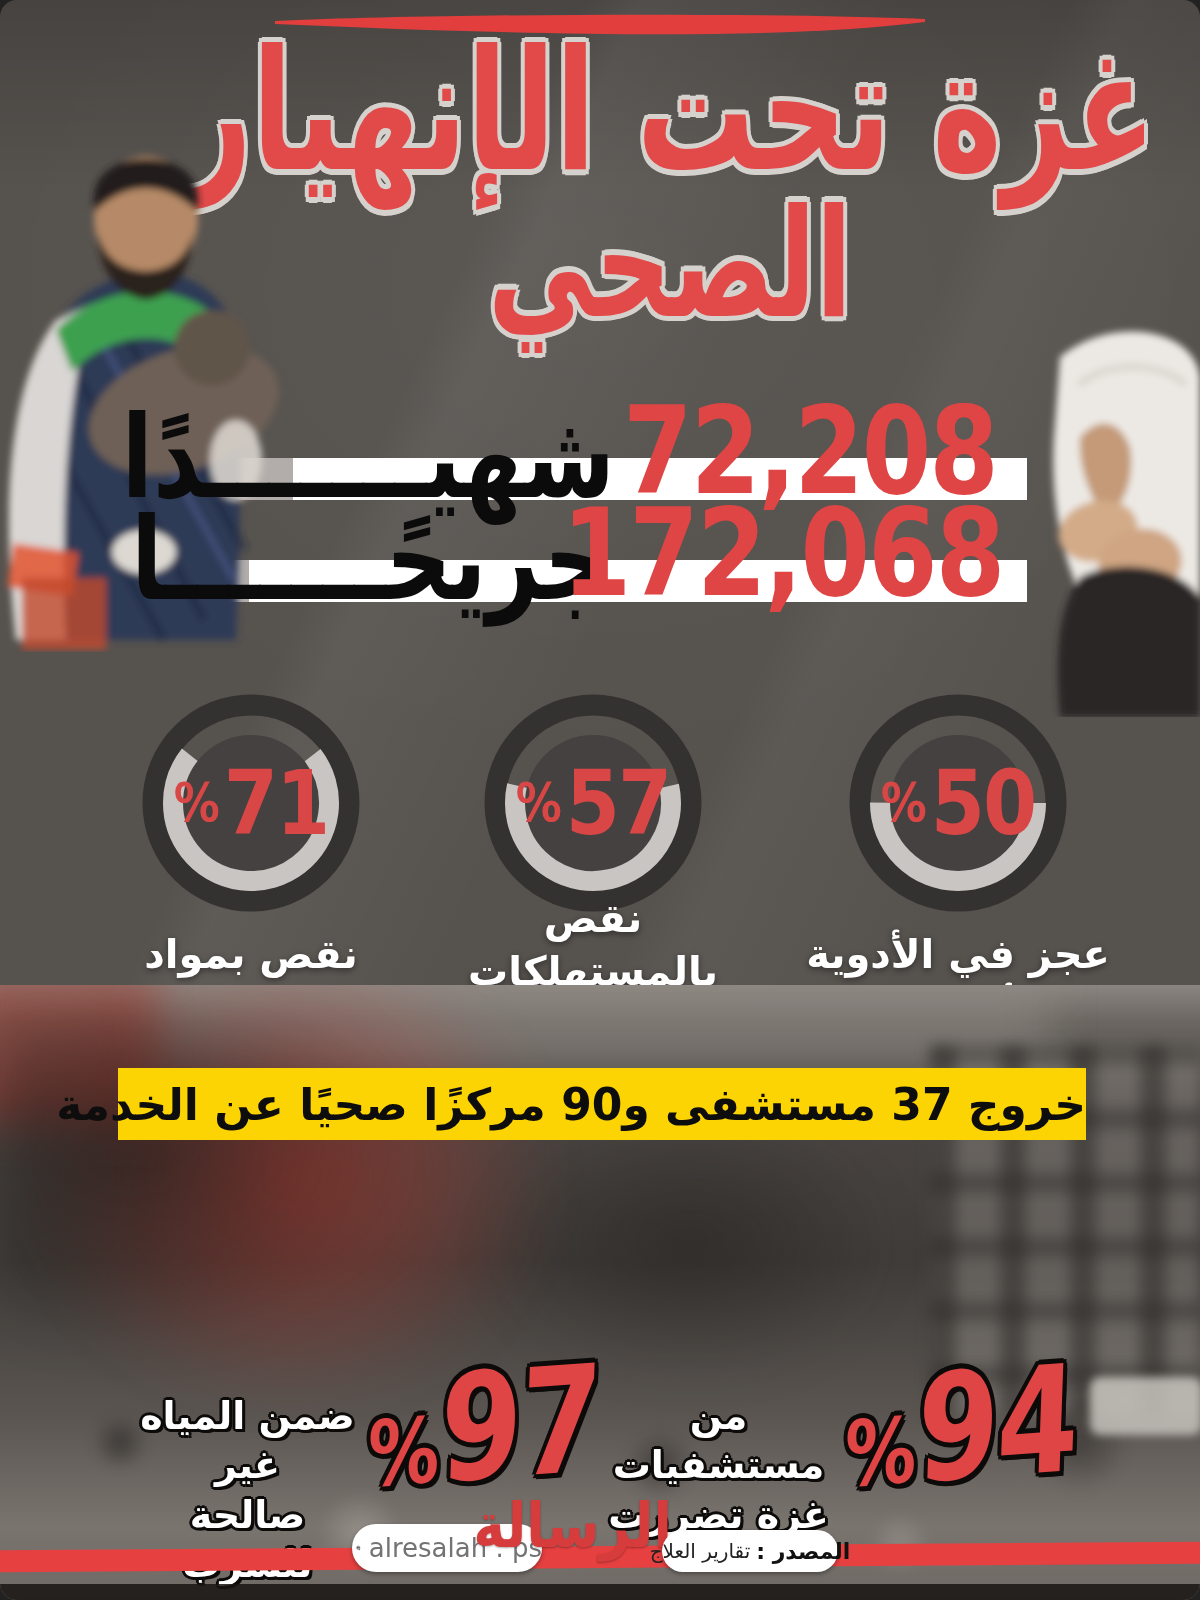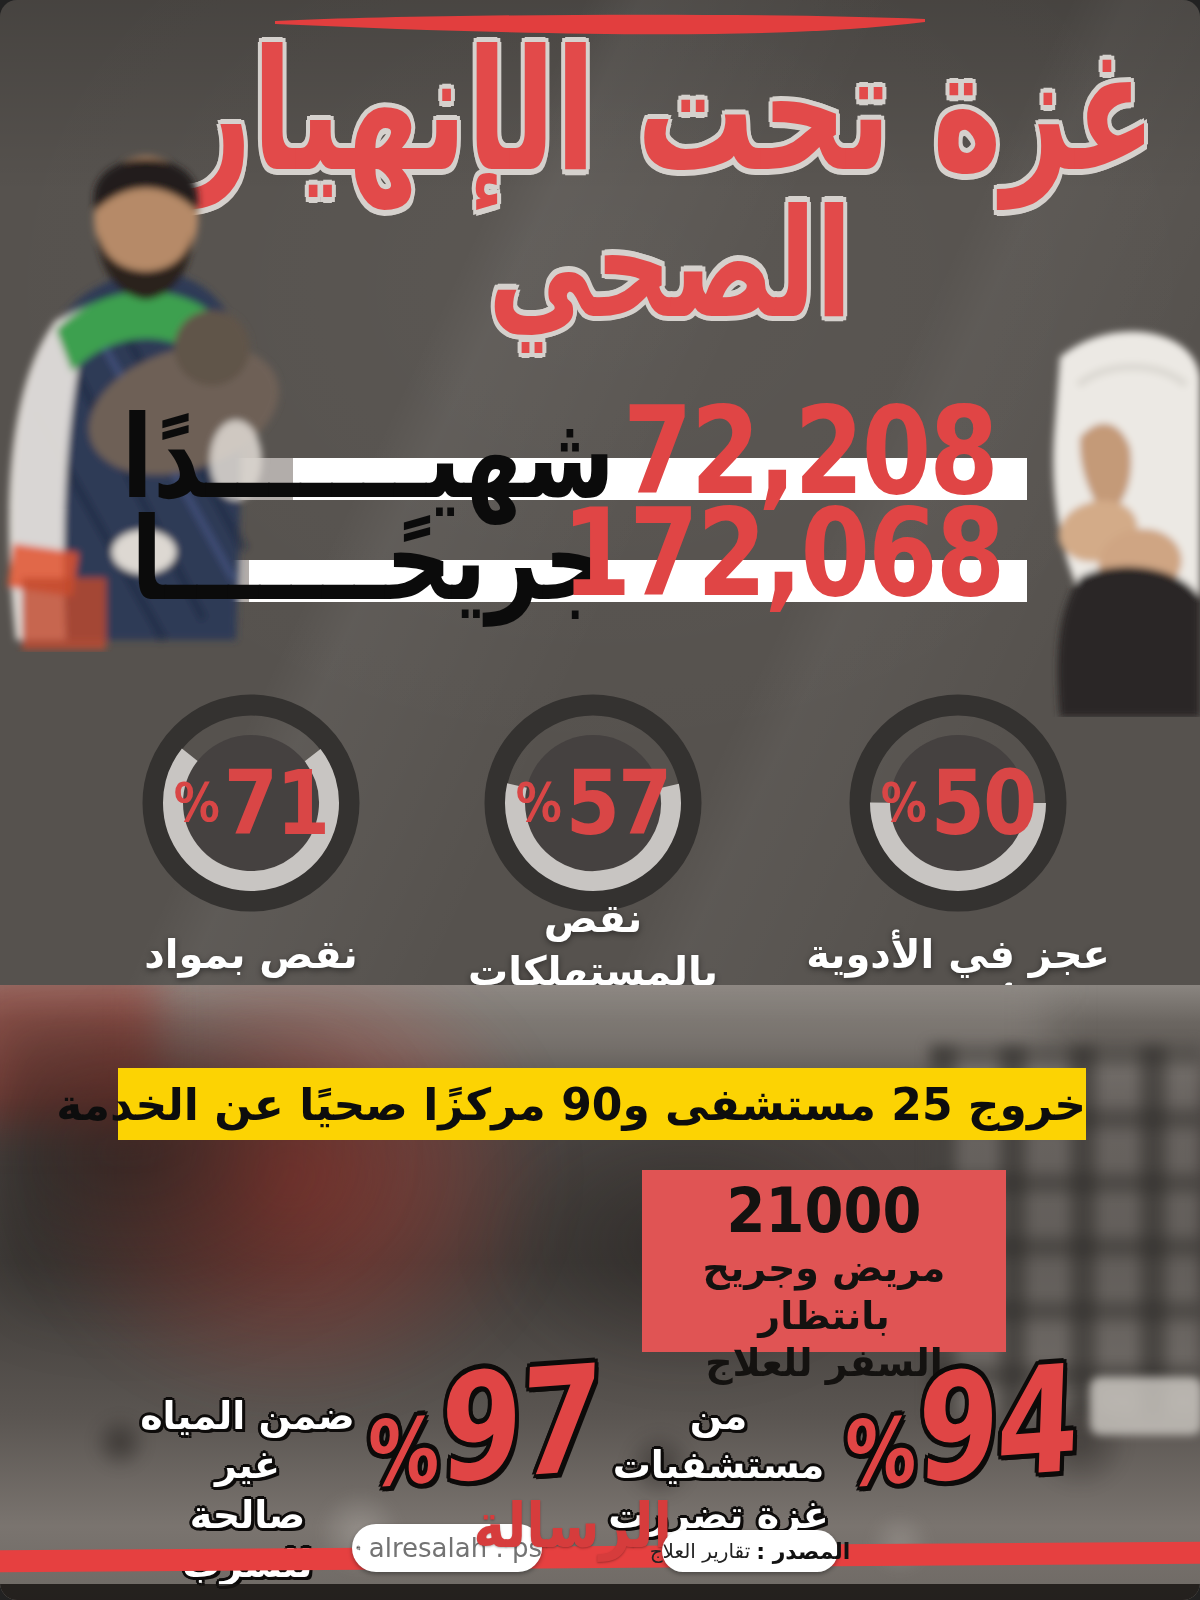--- a/index.html
+++ b/index.html
@@ -196,27 +196,22 @@
     <div class="blob" style="left:150px;top:0;width:900px;height:85px;background:rgba(160,155,150,0.35);"></div>
     <div class="blob" style="left:20px;top:-45px;width:540px;height:470px;background:radial-gradient(ellipse at center, rgba(190,55,45,0.6), rgba(190,55,45,0) 70%);"></div>
     <div class="blob" style="left:-40px;top:-20px;width:200px;height:160px;background:rgba(170,50,40,0.45);"></div>
     <div class="blob windows" style="left:930px;top:60px;width:270px;height:370px;background-color:rgba(150,145,140,0.4);filter:blur(7px);"></div>
     <div class="blob" style="left:0;top:30px;width:430px;height:340px;background:radial-gradient(ellipse at 30% 40%, rgba(20,18,16,0.55), transparent 70%);"></div>
     <div class="blob" style="left:480px;top:120px;width:420px;height:280px;background:radial-gradient(ellipse at center, rgba(25,22,20,0.4), transparent 70%);"></div>
     <div class="speckle abs" style="left:0;top:390px;width:1200px;height:225px;"></div>
     <div class="blob" style="left:1090px;top:392px;width:112px;height:58px;background:#c6c2bc;border-radius:10px;filter:blur(4px);opacity:0.85;"></div>
   </div>
 
-  <div class="abs banner">خروج 25 مستشفى و90 مركزًا صحيًا عن الخدمة</div>
-
-  <div class="abs redbox" style="left:642px;width:364px;">
-    <div class="val">21000</div>
-    <div class="lines">مريض وجريح بانتظار
-السفر للعلاج</div>
-  </div>
+  <div class="abs banner">خروج 37 مستشفى و90 مركزًا صحيًا عن الخدمة</div>
+
 
   <div class="abs big-pct" style="left:845px;top:1358px;width:220px;text-align:center;">
     <span class="sign">%</span><span class="digits">94</span>
   </div>
   <div class="abs stat-text" style="left:596px;top:1392px;width:245px;">من مستشفيات
 غزة تضررت</div>
 
   <div class="abs big-pct" style="left:368px;top:1358px;width:220px;text-align:center;">
     <span class="sign">%</span><span class="digits">97</span>
   </div>

